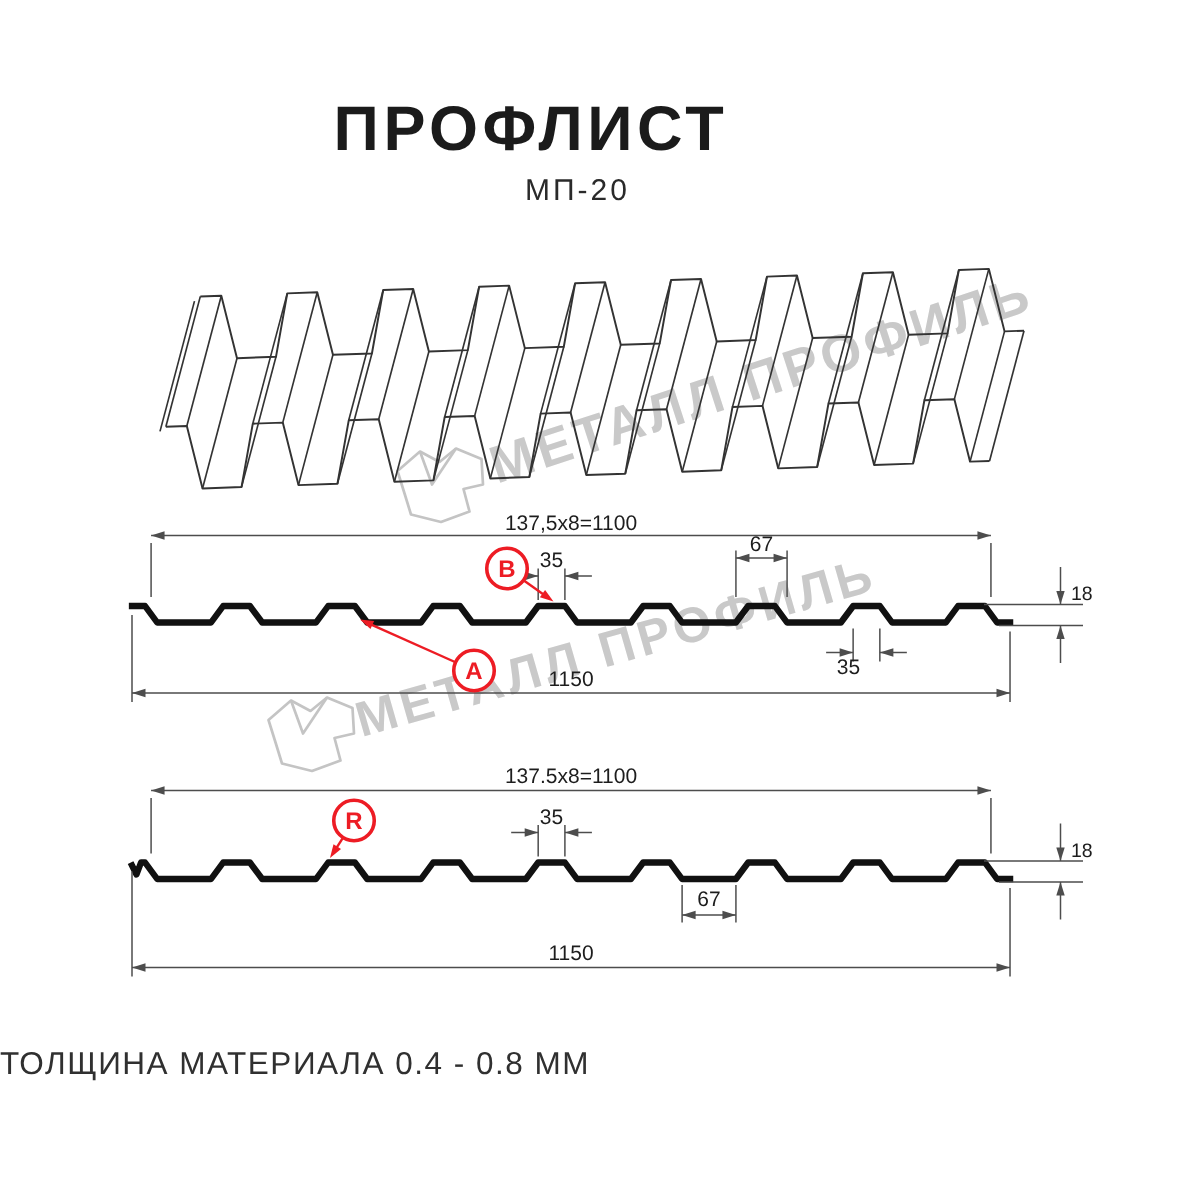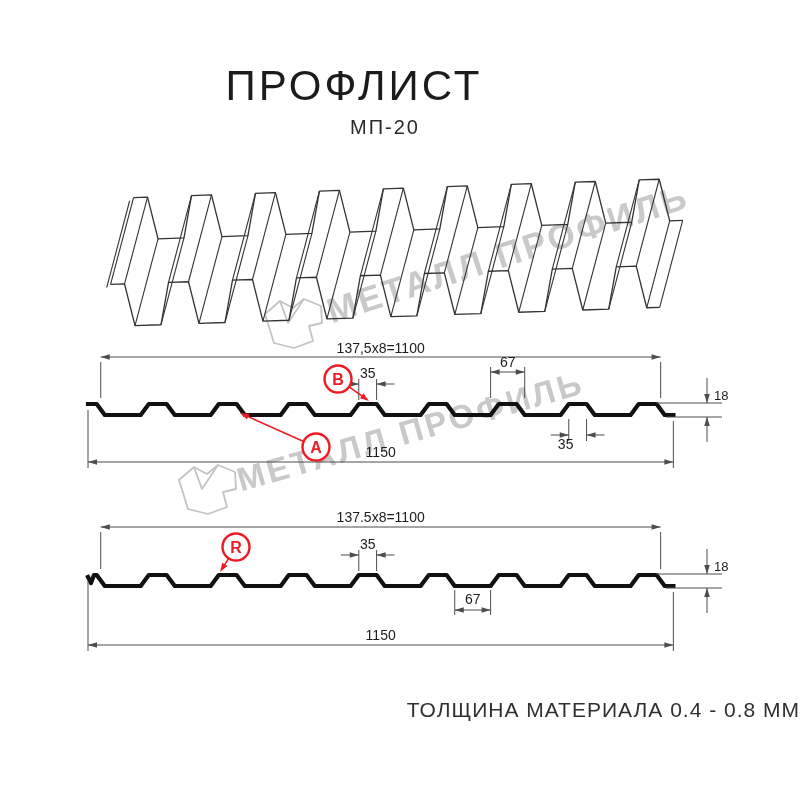--- a/index.html
+++ b/index.html
@@ -1,22 +1,22 @@
 <!DOCTYPE html>
 <html><head>
 <meta charset="utf-8">
 <style>
   html,body{margin:0;padding:0;background:#fff;}
   #page{position:relative;width:800px;height:800px;background:#fff;overflow:hidden;
         font-family:"Liberation Sans",sans-serif;}
   .title{position:absolute;left:0;top:62px;width:708px;text-align:center;
-         font-size:42px;font-weight:400;letter-spacing:3px;color:#1b1b1b;}
+         font-size:42px;font-weight:700;letter-spacing:3px;color:#1b1b1b;}
   .subtitle{position:absolute;left:0;top:116px;width:770px;text-align:center;
          font-size:20px;font-weight:500;letter-spacing:2px;color:#2a2a2a;}
-  .footer{position:absolute;left:0;top:698px;width:800px;text-align:right;
+  .footer{position:absolute;left:0;top:698px;width:800px;text-align:left;
          font-size:21px;font-weight:500;letter-spacing:1px;color:#303030;}
   .wm{position:absolute;}
   .wm-text{position:absolute;white-space:nowrap;font-weight:700;color:#c9c9c9;
          letter-spacing:3px;transform-origin:left center;display:block;}
   svg{position:absolute;overflow:visible;}
 </style>
 </head>
 <body>
 
 <div id="page">

